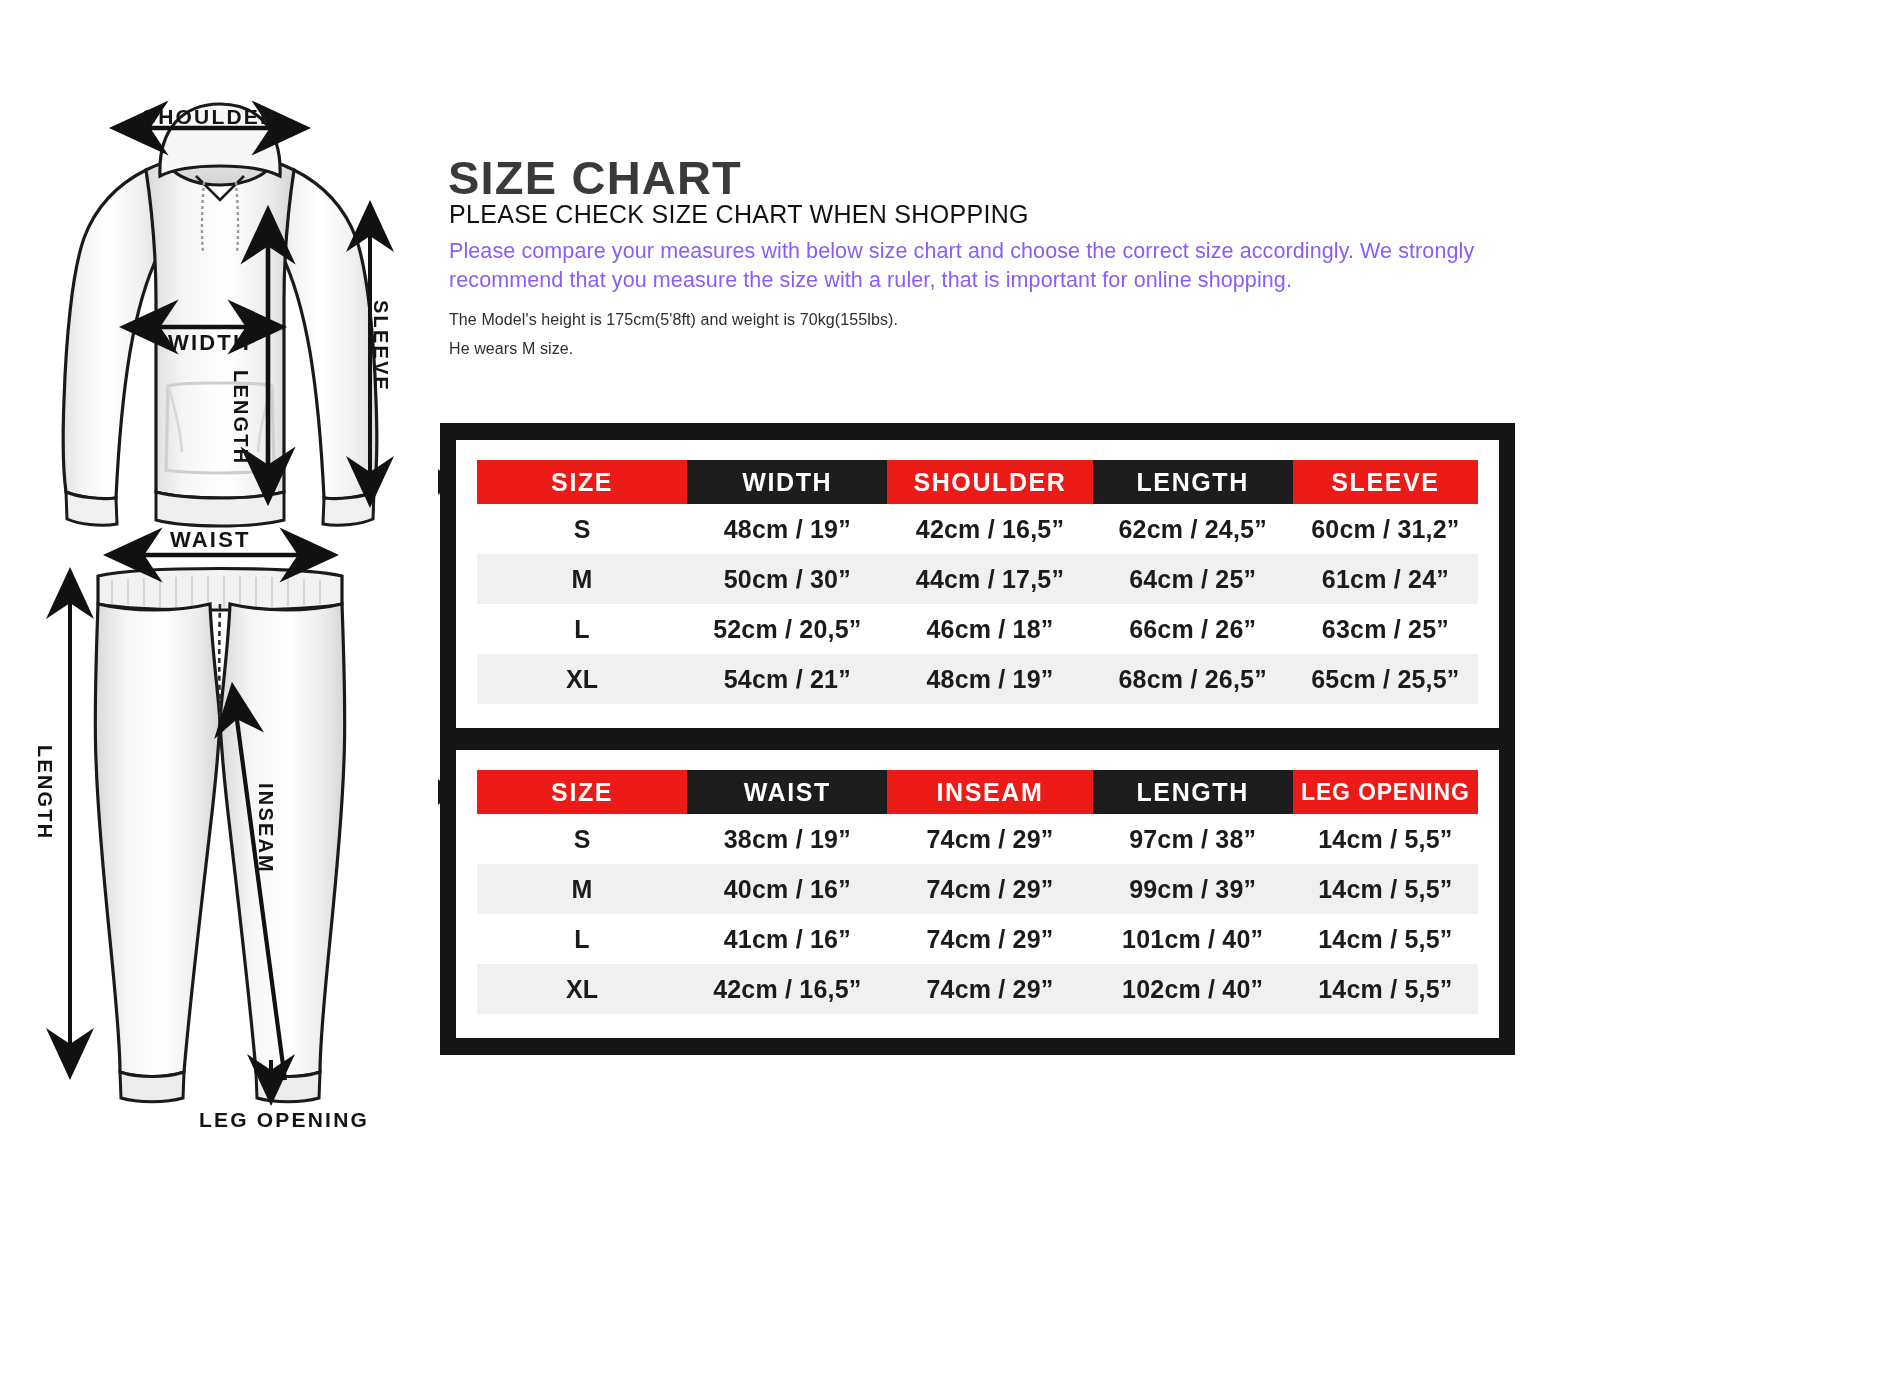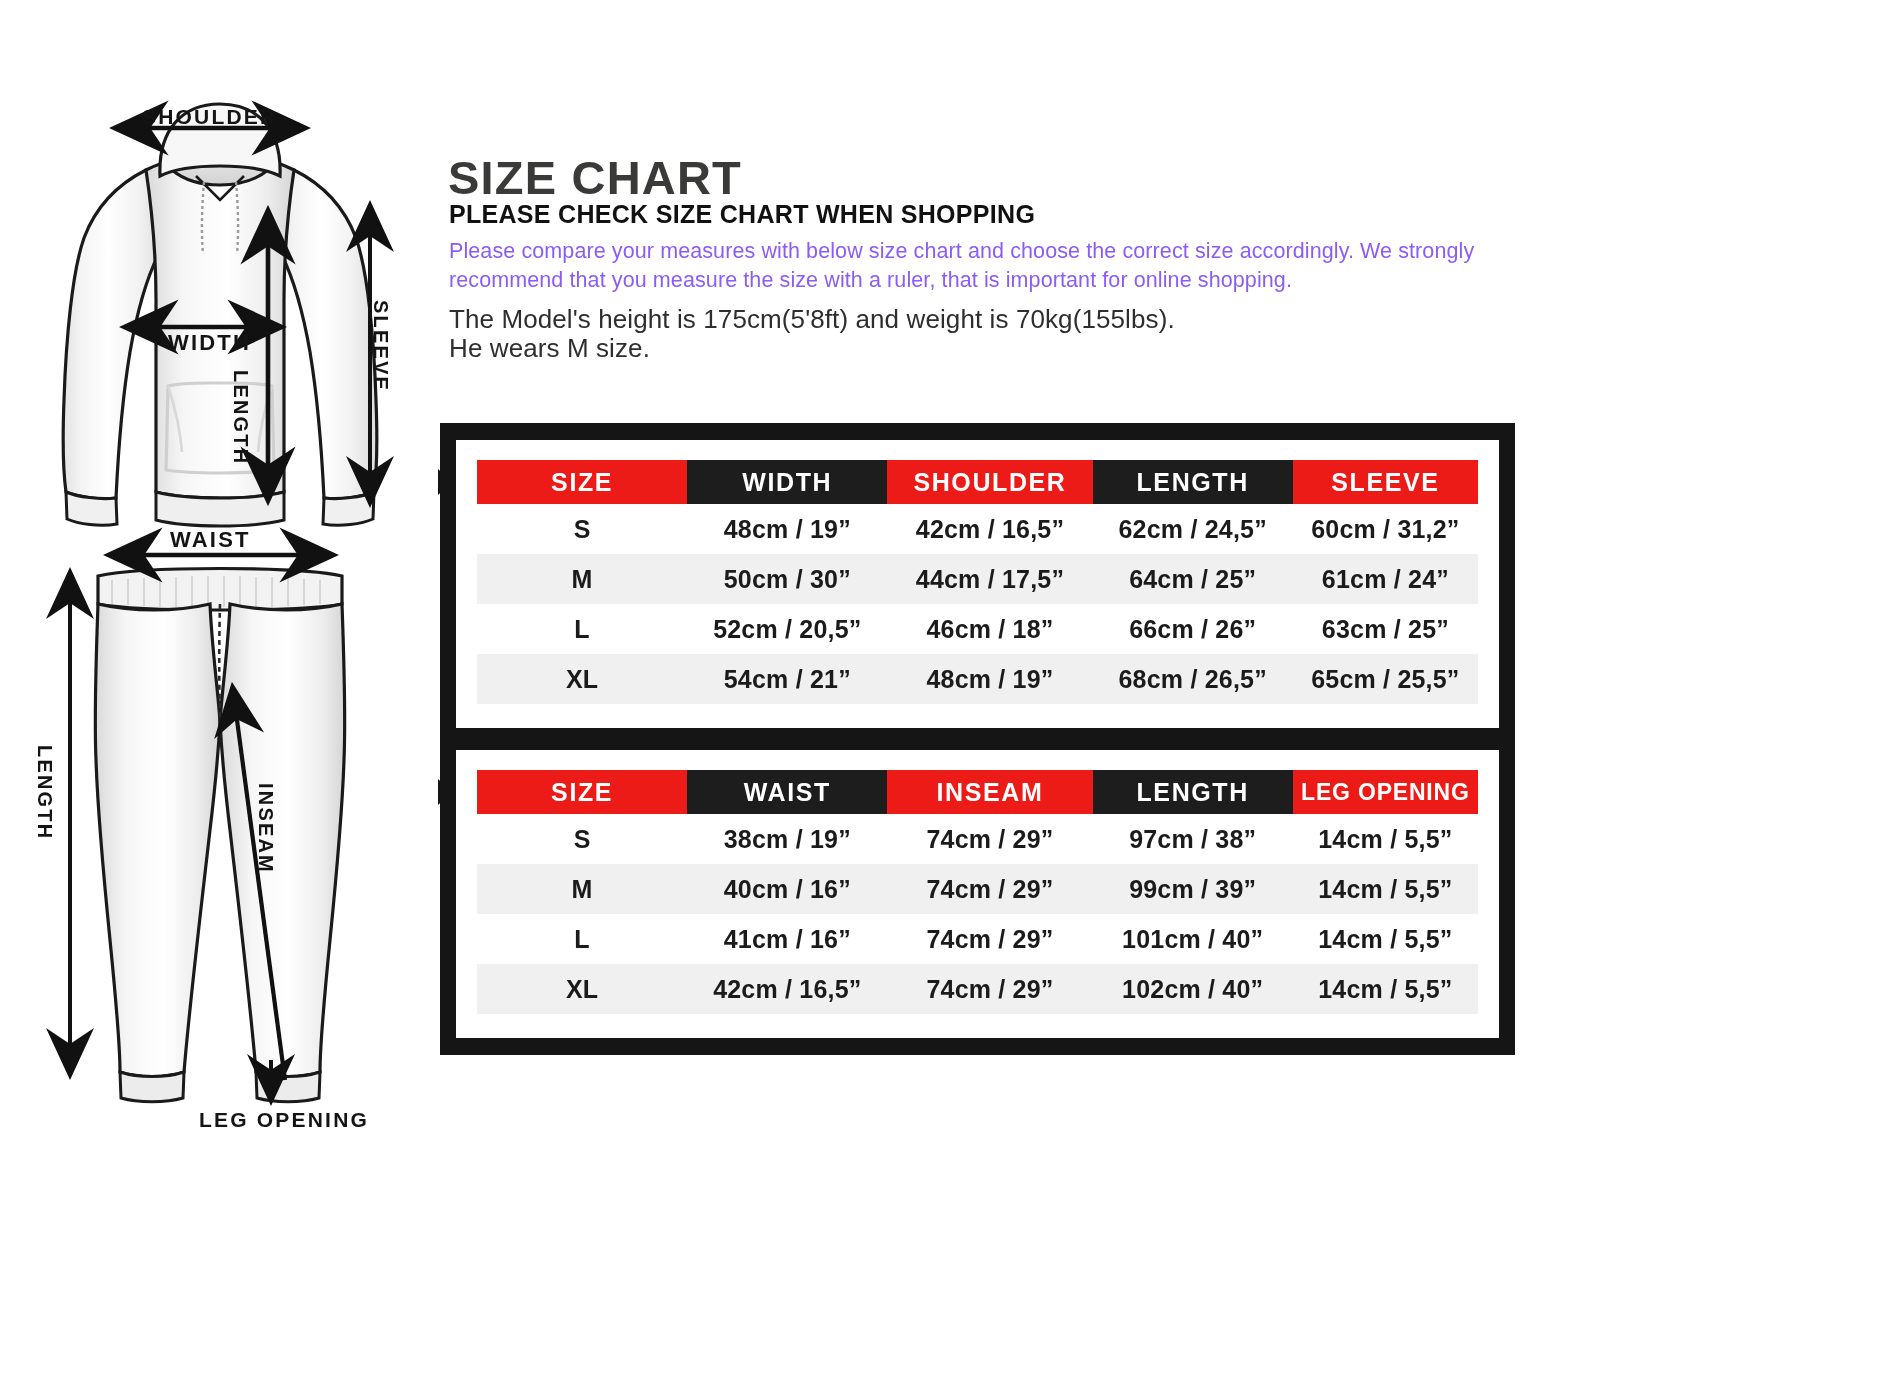--- a/index.html
+++ b/index.html
@@ -47,38 +47,38 @@
     left: 8px; top: 150px;
     font-size: 47px;
     font-weight: bold;
     letter-spacing: 1.2px;
     color: #3a3a38;
   }
   #subtitle {
     position: absolute;
     left: 9px; top: 200px;
     font-size: 25px;
-    font-weight: bold;
+    font-weight: normal;
     letter-spacing: 0.3px;
     color: #111111;
   }
   #desc {
     position: absolute;
     left: 9px; top: 237px;
     width: 1075px;
     font-size: 21.5px;
     line-height: 29px;
     color: #8b5cf6;
     letter-spacing: 0.1px;
   }
   #model-note {
     position: absolute;
     left: 9px; top: 305px;
     width: 1000px;
-    font-size: 26px;
+    font-size: 16px;
     line-height: 29px;
     color: #2e2e2e;
     letter-spacing: 0.1px;
   }
 
   
   .table-frame {
     position: absolute;
     left: 0px;
     width: 1075px;

